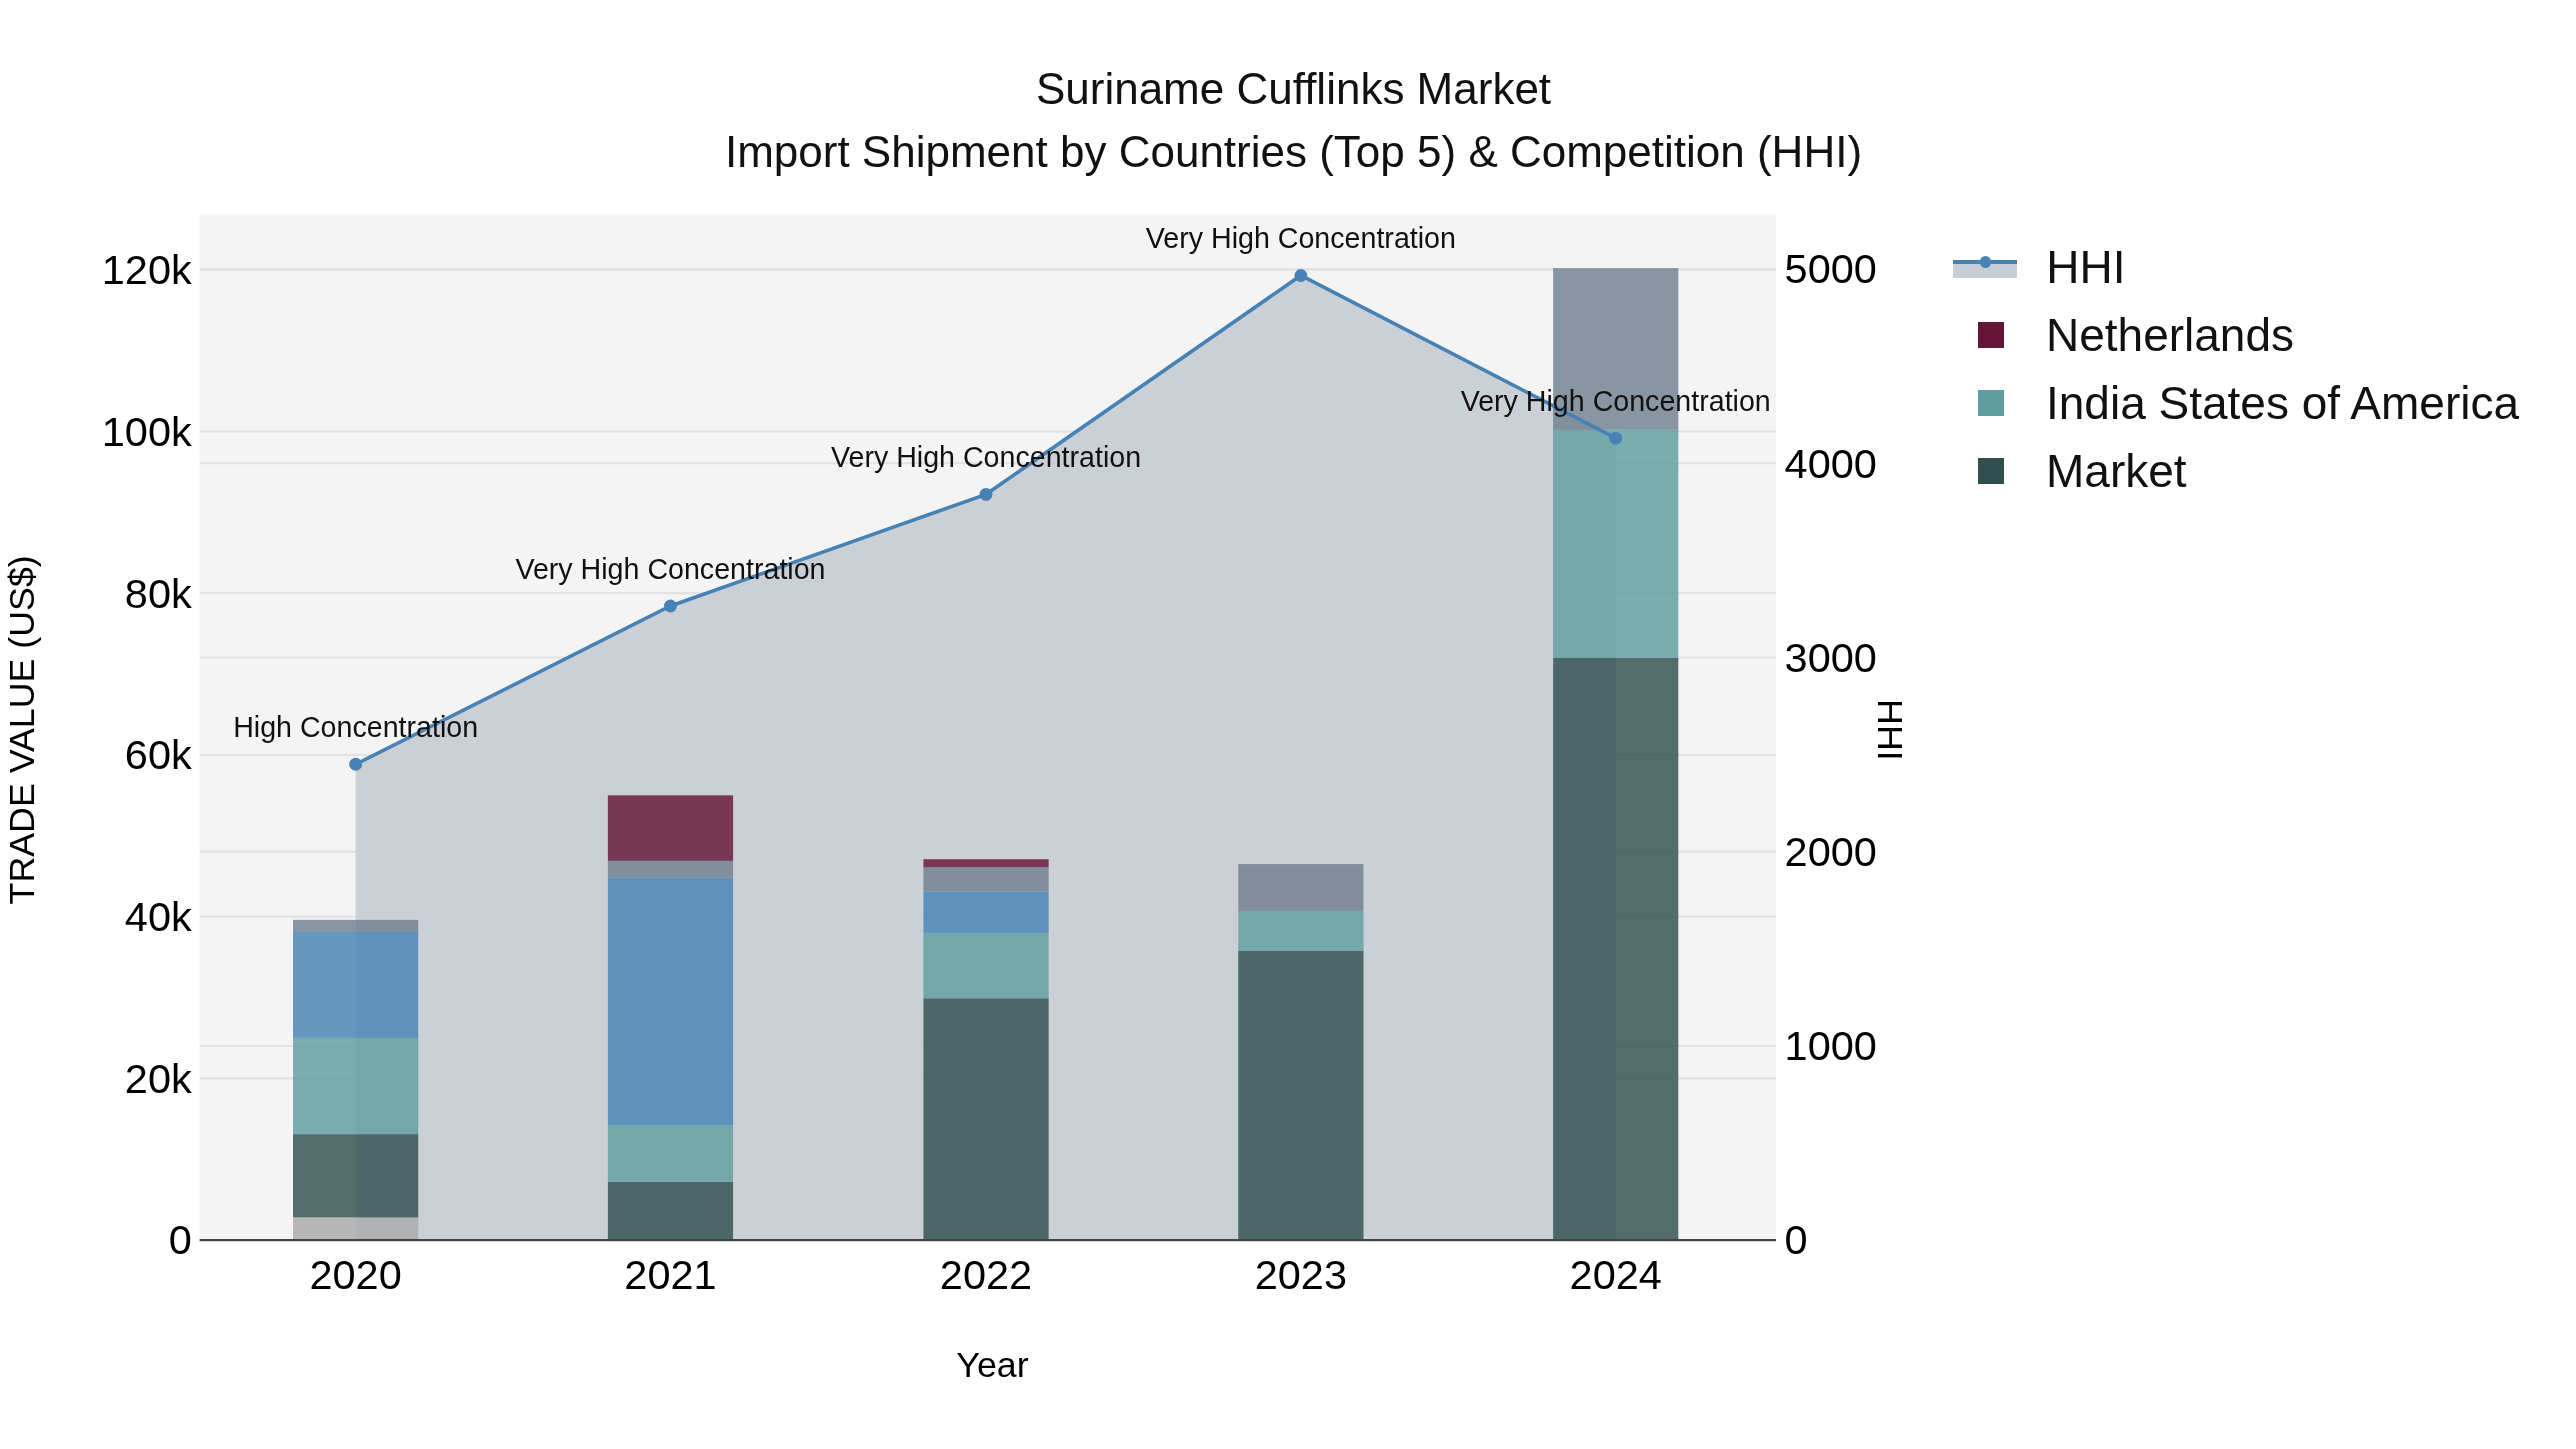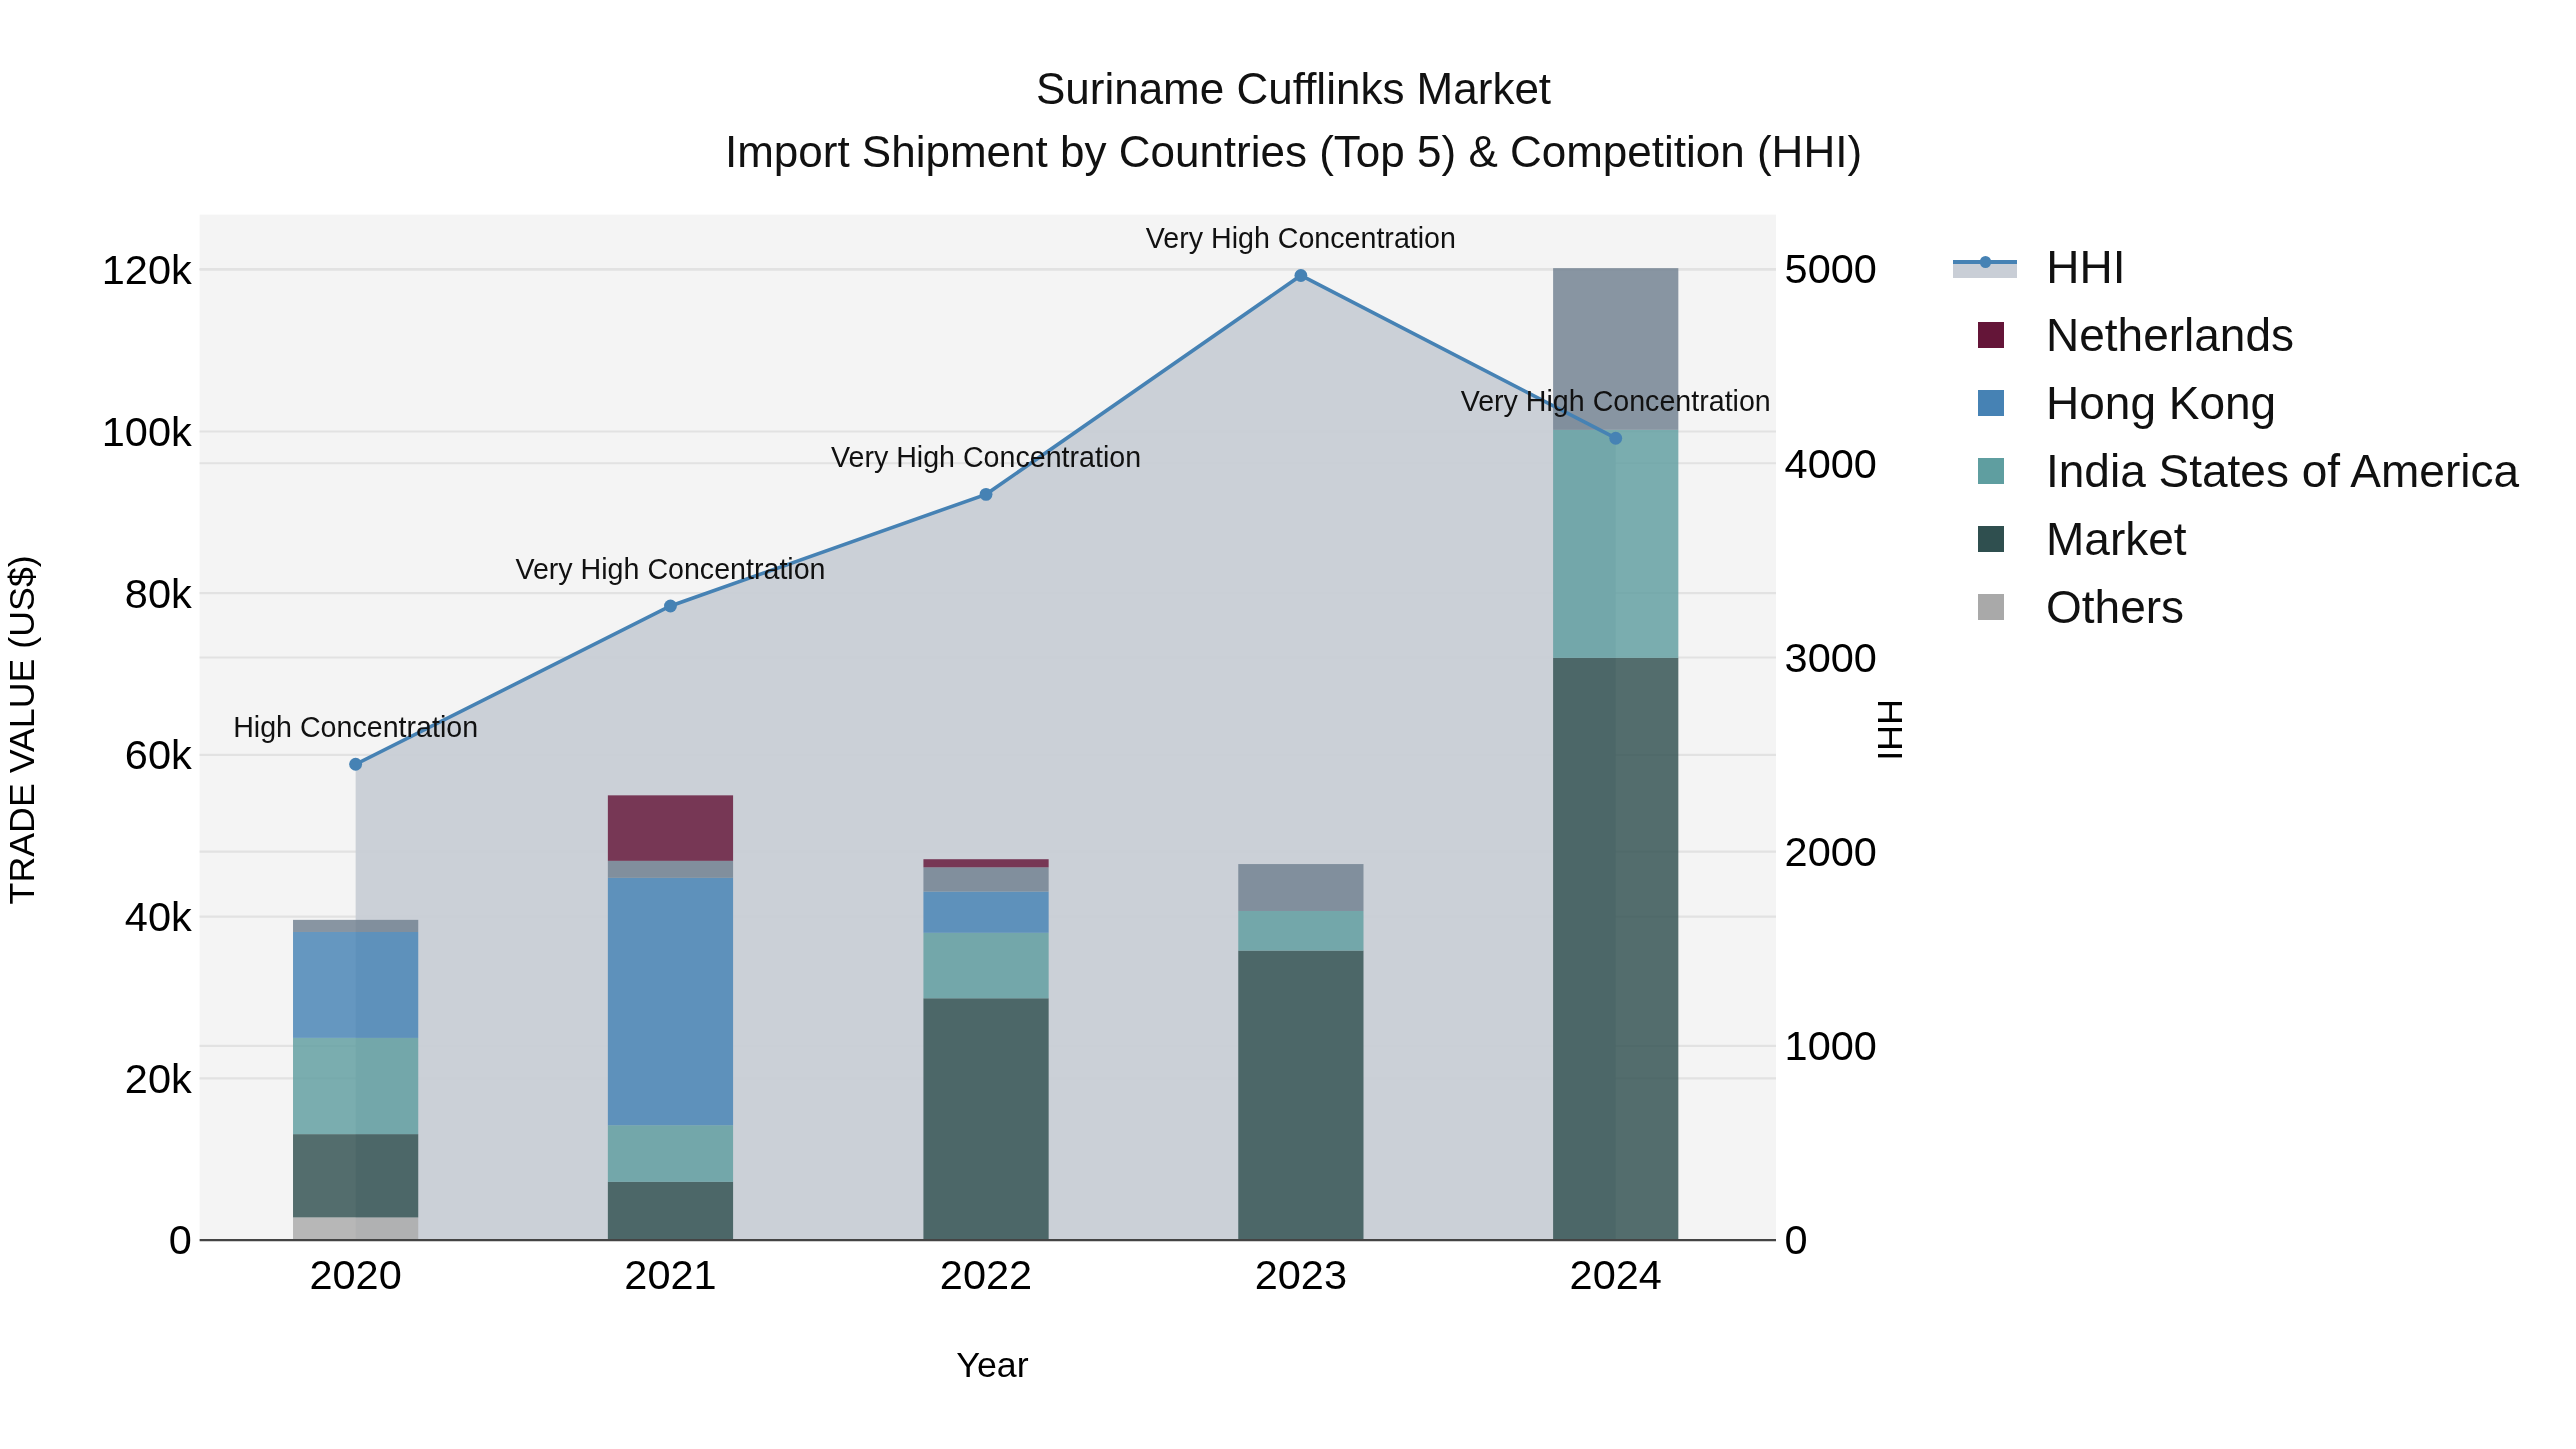--- a/index.html
+++ b/index.html
@@ -115,29 +115,21 @@
         <div class="ln"></div>
         <div class="dot"></div>
       </div>
       <span>HHI</span>
     </div>
     <div class="legend-item">
       <div class="legend-swatch" style="background: rgb(100, 21, 56);"></div>
       <span>Netherlands</span>
     </div>
     <div class="legend-item">
-      <div class="legend-swatch" style="background: rgb(70, 130, 180);"></div>
-      <span>Hong Kong</span>
-    </div>
-    <div class="legend-item">
       <div class="legend-swatch" style="background: rgb(95, 158, 160);"></div>
       <span>India States of America</span>
     </div>
     <div class="legend-item">
       <div class="legend-swatch" style="background: rgb(47, 79, 79);"></div>
       <span>Market</span>
     </div>
-    <div class="legend-item">
-      <div class="legend-swatch" style="background: rgb(169, 169, 169);"></div>
-      <span>Others</span>
-    </div>
   </div>
 
 
 </body></html>

